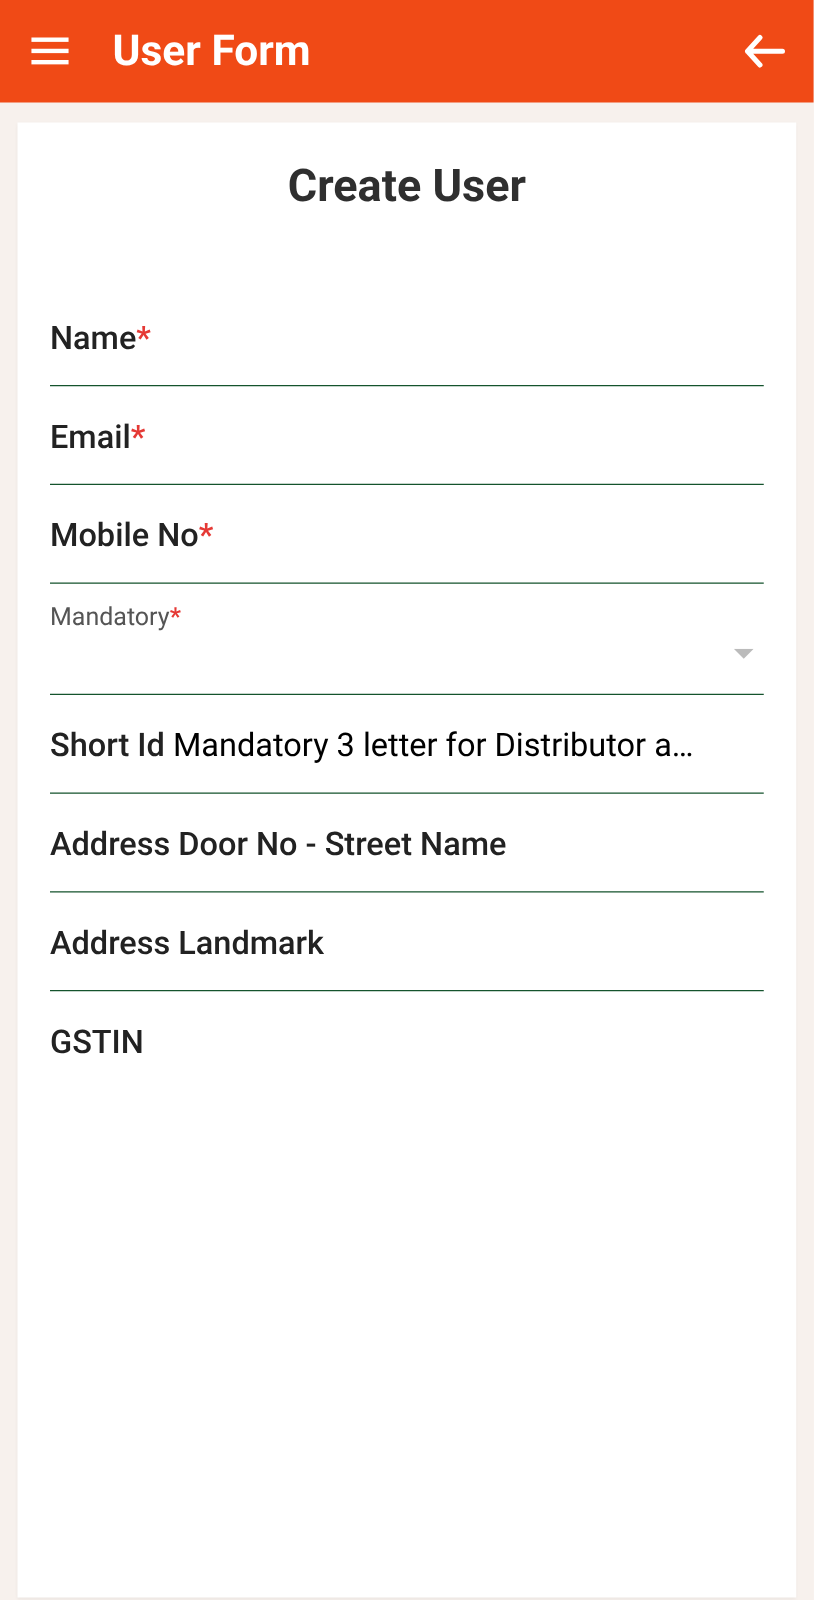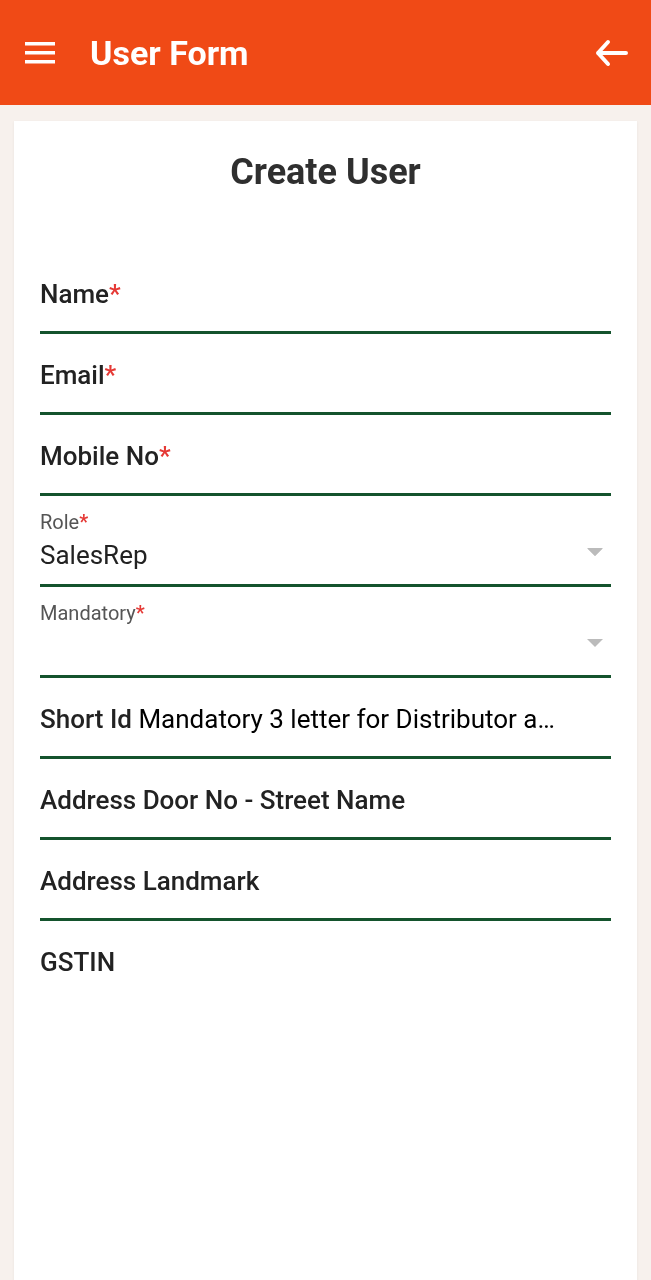--- a/index.html
+++ b/index.html
@@ -5,21 +5,21 @@
   * { box-sizing: border-box; margin: 0; padding: 0; }
   html, body {
     width: 651px;
     height: 1280px;
     font-family: -apple-system, BlinkMacSystemFont, "Segoe UI", Roboto, Arial, sans-serif;
     background: #f7f1ed;
     overflow: hidden;
   }
   .app-bar {
     background: #f04a16;
-    height: 105px;
+    height: 82px;
     display: flex;
     align-items: center;
     padding: 0 20px 0 22px;
     color: #fff;
   }
   .menu-btn {
     width: 36px;
     height: 36px;
     display: flex;
     align-items: center;
@@ -51,21 +51,21 @@
   }
   .card-title {
     text-align: center;
     font-size: 36px;
     font-weight: 700;
     color: #2f2f2f;
     margin-bottom: 60px;
   }
   .field-row {
     margin: 0 26px;
-    border-bottom: 3px solid #14532d;
+    border-bottom: 1px solid #14532d;
     padding: 22px 0 18px 0;
     position: relative;
   }
   .field-row.tall { padding-top: 26px; padding-bottom: 22px; }
   .field-input-label {
     font-size: 26px;
     font-weight: 500;
     color: #222;
   }
   .field-input-label .hint {
@@ -126,32 +126,20 @@
       <span>Email</span><span class="req">*</span>
     </span>
   </div>
 
   <div class="field-row tall">
     <span class="field-input-label">
       <span>Mobile No</span><span class="req">*</span>
     </span>
   </div>
 
-  <div class="field-row select-row">
-    <span class="small-label">
-      <span>Role</span><span class="req">*</span>
-    </span>
-    <span class="select-value">SalesRep</span>
-    <span class="chev">
-      <svg width="16" height="10" viewBox="0 0 16 10">
-          <path d="M1 1 L8 8 L15 1" fill="#bbb" stroke="none"></path>
-          <polygon points="0,0 16,0 8,8" fill="#bbb"></polygon>
-        </svg>
-    </span>
-  </div>
 
   <div class="field-row select-row empty">
     <span class="small-label">
       <span>Mandatory</span><span class="req">*</span>
     </span>
     <span class="select-value"></span>
     <span class="chev">
       <svg width="16" height="10" viewBox="0 0 16 10">
           <polygon points="0,0 16,0 8,8" fill="#bbb"></polygon>
         </svg>

